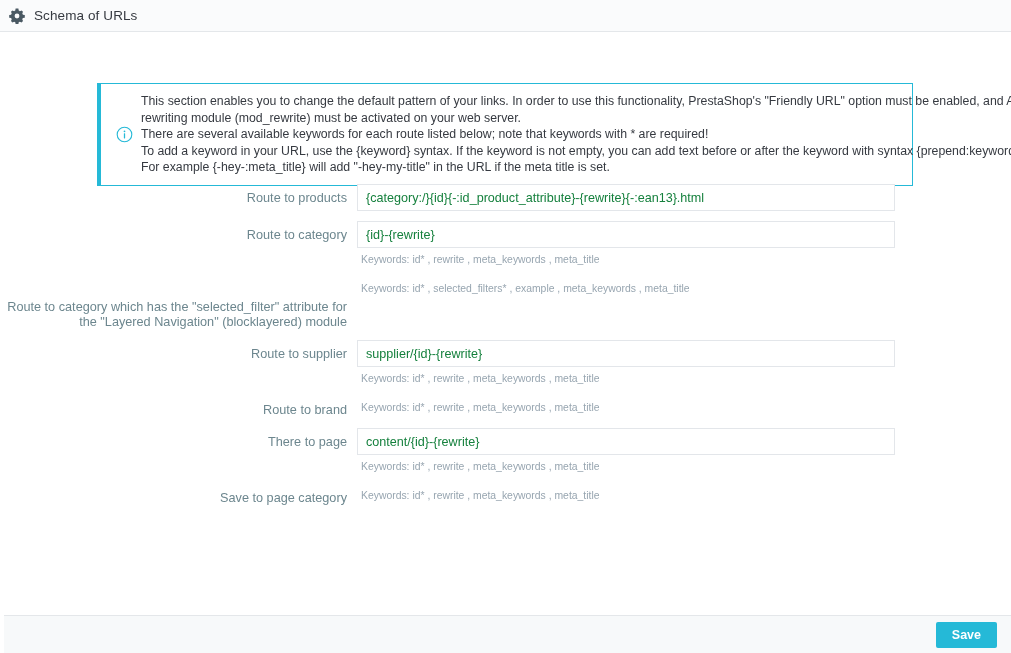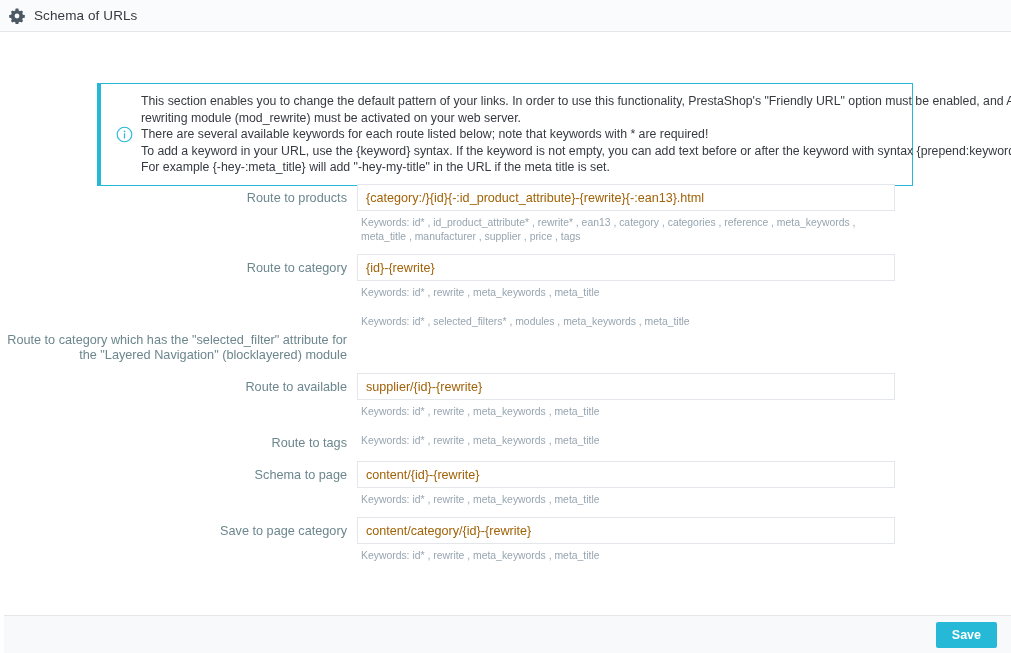--- a/index.html
+++ b/index.html
@@ -115,21 +115,21 @@
     width: 538px;
   }
   .route-input {
     width: 538px;
     height: 27px;
     box-sizing: border-box;
     border: 1px solid #e3e6ea;
     background: #ffffff;
     font-family: "Liberation Sans", sans-serif;
     font-size: 12.6px;
-    color: #a16207;
+    color: #15803d;
     padding: 0 8px;
     border-radius: 0;
     outline: none;
     display: block;
   }
   .keywords {
     font-size: 10.4px;
     line-height: 14px;
     color: #97a5b0;
     padding: 5px 2px 0 4px;
@@ -193,66 +193,64 @@
         <div>For example {-hey-:meta_title} will add "-hey-my-title" in the URL if the meta title is set.</div>
       </div>
     </div>
 
     <div class="form-rows">
 
       <div class="form-row">
         <div class="form-label">Route to products</div>
         <div class="form-field">
           <input class="route-input" type="text" value="{category:/}{id}{-:id_product_attribute}-{rewrite}{-:ean13}.html" style="">
-          <div class="keywords">Keywords: id* , id_product_attribute* , rewrite* , ean13 , category , categories , reference , meta_keywords , meta_title , manufacturer , supplier , price , tags</div>
         </div>
       </div>
 
       <div class="form-row">
         <div class="form-label">Route to category</div>
         <div class="form-field">
           <input class="route-input" type="text" value="{id}-{rewrite}" style="">
           <div class="keywords">Keywords: id* , rewrite , meta_keywords , meta_title</div>
         </div>
       </div>
 
       <div class="form-row">
         <div class="form-label multiline">Route to category which has the "selected_filter" attribute for the "Layered Navigation" (blocklayered) module</div>
         <div class="form-field">
-          <div class="keywords">Keywords: id* , selected_filters* , modules , meta_keywords , meta_title</div>
-        </div>
-      </div>
-
-      <div class="form-row">
-        <div class="form-label">Route to available</div>
+          <div class="keywords">Keywords: id* , selected_filters* , example , meta_keywords , meta_title</div>
+        </div>
+      </div>
+
+      <div class="form-row">
+        <div class="form-label">Route to supplier</div>
         <div class="form-field">
           <input class="route-input" type="text" value="supplier/{id}-{rewrite}" style="">
           <div class="keywords">Keywords: id* , rewrite , meta_keywords , meta_title</div>
         </div>
       </div>
 
       <div class="form-row">
-        <div class="form-label">Route to tags</div>
-        <div class="form-field">
-          <div class="keywords">Keywords: id* , rewrite , meta_keywords , meta_title</div>
-        </div>
-      </div>
-
-      <div class="form-row">
-        <div class="form-label">Schema to page</div>
+        <div class="form-label">Route to brand</div>
+        <div class="form-field">
+          <div class="keywords">Keywords: id* , rewrite , meta_keywords , meta_title</div>
+        </div>
+      </div>
+
+      <div class="form-row">
+        <div class="form-label">There to page</div>
         <div class="form-field">
           <input class="route-input" type="text" value="content/{id}-{rewrite}" style="">
           <div class="keywords">Keywords: id* , rewrite , meta_keywords , meta_title</div>
         </div>
       </div>
 
       <div class="form-row">
         <div class="form-label">Save to page category</div>
         <div class="form-field">
-          <input class="route-input" type="text" value="content/category/{id}-{rewrite}" style="">
           <div class="keywords">Keywords: id* , rewrite , meta_keywords , meta_title</div>
         </div>
       </div>
 
 
     </div>
   </div>
 
   <div class="panel-footer">
     <button class="save-button">Save</button>

